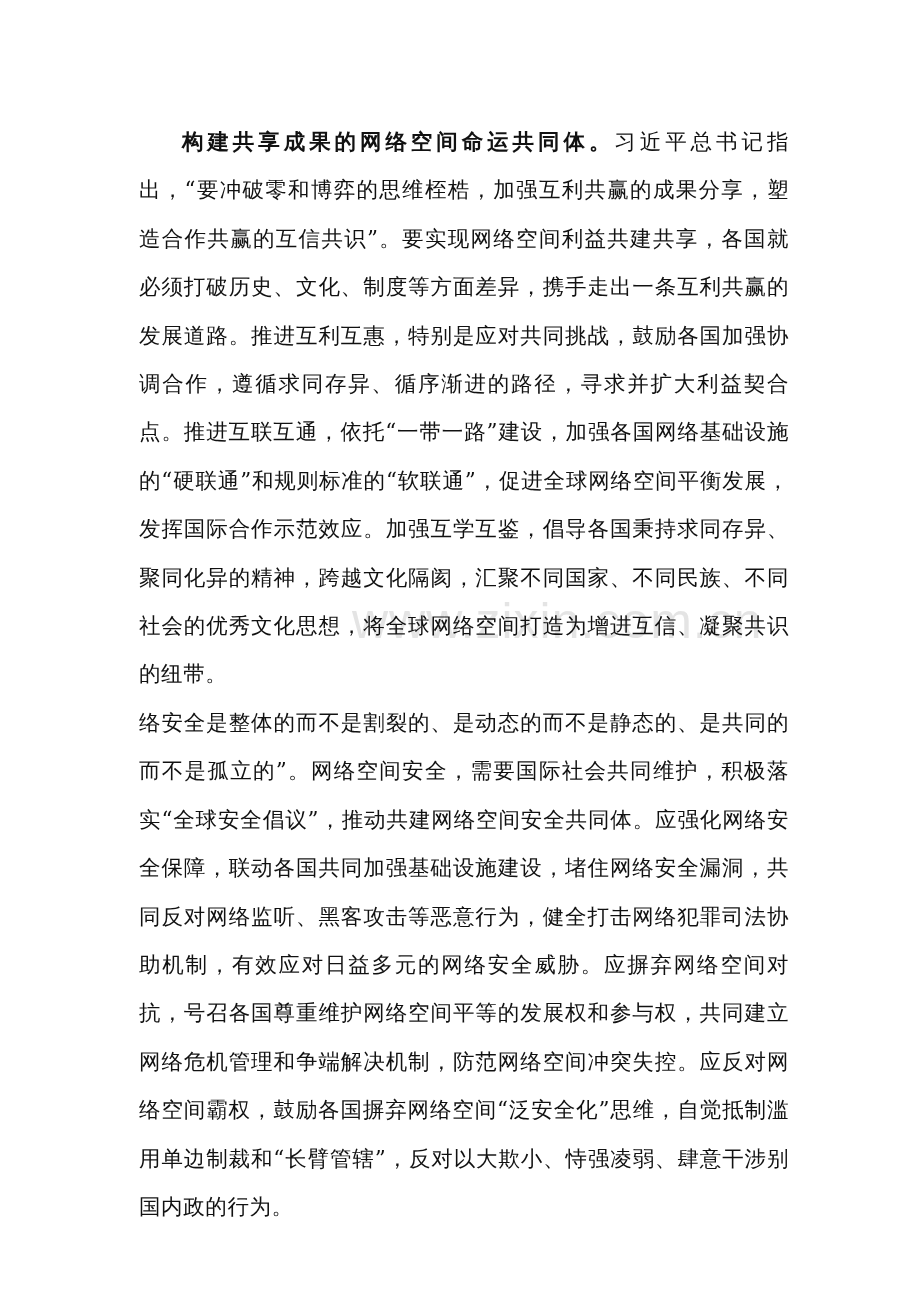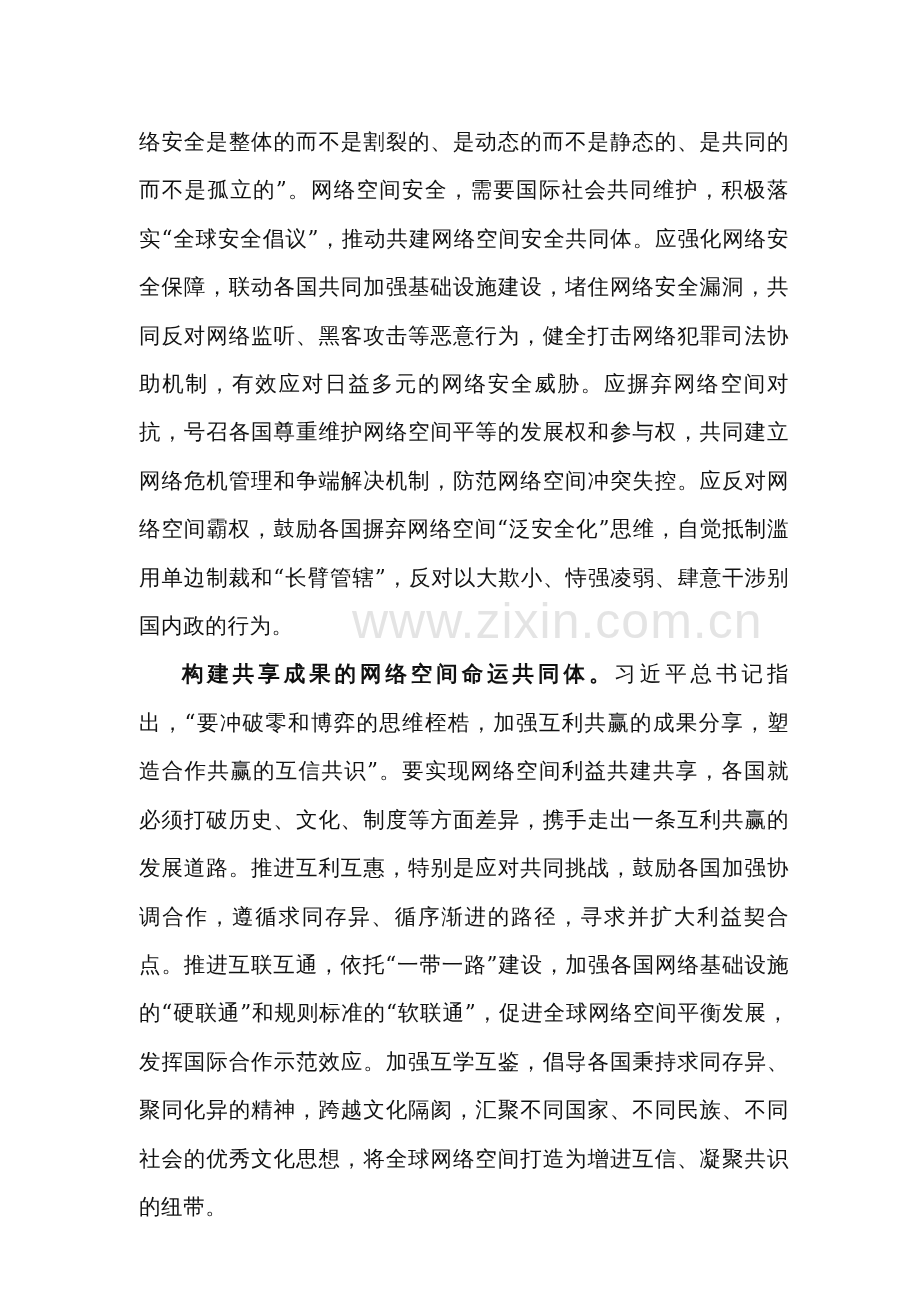--- a/index.html
+++ b/index.html
@@ -50,19 +50,19 @@
       z-index: 0;
     }
     .page { z-index: 1; }
   </style>
 </head>
 <body>
 
 <div class="watermark">www.zixin.com.cn</div>
 
 <div class="page">
+  <p class="para indent">
+    <span class="lead">构建共享成果的网络空间命运共同体。</span><span>习近平总书记指出，“要冲破零和博弈的思维桎梏，加强互利共赢的成果分享，塑造合作共赢的互信共识”。要实现网络空间利益共建共享，各国就必须打破历史、文化、制度等方面差异，携手走出一条互利共赢的发展道路。推进互利互惠，特别是应对共同挑战，鼓励各国加强协调合作，遵循求同存异、循序渐进的路径，寻求并扩大利益契合点。推进互联互通，依托“一带一路”建设，加强各国网络基础设施的“硬联通”和规则标准的“软联通”，促进全球网络空间平衡发展，发挥国际合作示范效应。加强互学互鉴，倡导各国秉持求同存异、聚同化异的精神，跨越文化隔阂，汇聚不同国家、不同民族、不同社会的优秀文化思想，将全球网络空间打造为增进互信、凝聚共识的纽带。</span>
+  </p>
   <p class="para">
     <span>络安全是整体的而不是割裂的、是动态的而不是静态的、是共同的而不是孤立的”。网络空间安全，需要国际社会共同维护，积极落实“全球安全倡议”，推动共建网络空间安全共同体。应强化网络安全保障，联动各国共同加强基础设施建设，堵住网络安全漏洞，共同反对网络监听、黑客攻击等恶意行为，健全打击网络犯罪司法协助机制，有效应对日益多元的网络安全威胁。应摒弃网络空间对抗，号召各国尊重维护网络空间平等的发展权和参与权，共同建立网络危机管理和争端解决机制，防范网络空间冲突失控。应反对网络空间霸权，鼓励各国摒弃网络空间“泛安全化”思维，自觉抵制滥用单边制裁和“长臂管辖”，反对以大欺小、恃强凌弱、肆意干涉别国内政的行为。</span>
-  </p>
-  <p class="para indent">
-    <span class="lead">构建共享成果的网络空间命运共同体。</span><span>习近平总书记指出，“要冲破零和博弈的思维桎梏，加强互利共赢的成果分享，塑造合作共赢的互信共识”。要实现网络空间利益共建共享，各国就必须打破历史、文化、制度等方面差异，携手走出一条互利共赢的发展道路。推进互利互惠，特别是应对共同挑战，鼓励各国加强协调合作，遵循求同存异、循序渐进的路径，寻求并扩大利益契合点。推进互联互通，依托“一带一路”建设，加强各国网络基础设施的“硬联通”和规则标准的“软联通”，促进全球网络空间平衡发展，发挥国际合作示范效应。加强互学互鉴，倡导各国秉持求同存异、聚同化异的精神，跨越文化隔阂，汇聚不同国家、不同民族、不同社会的优秀文化思想，将全球网络空间打造为增进互信、凝聚共识的纽带。</span>
   </p>
 </div>
 
 </body></html>

